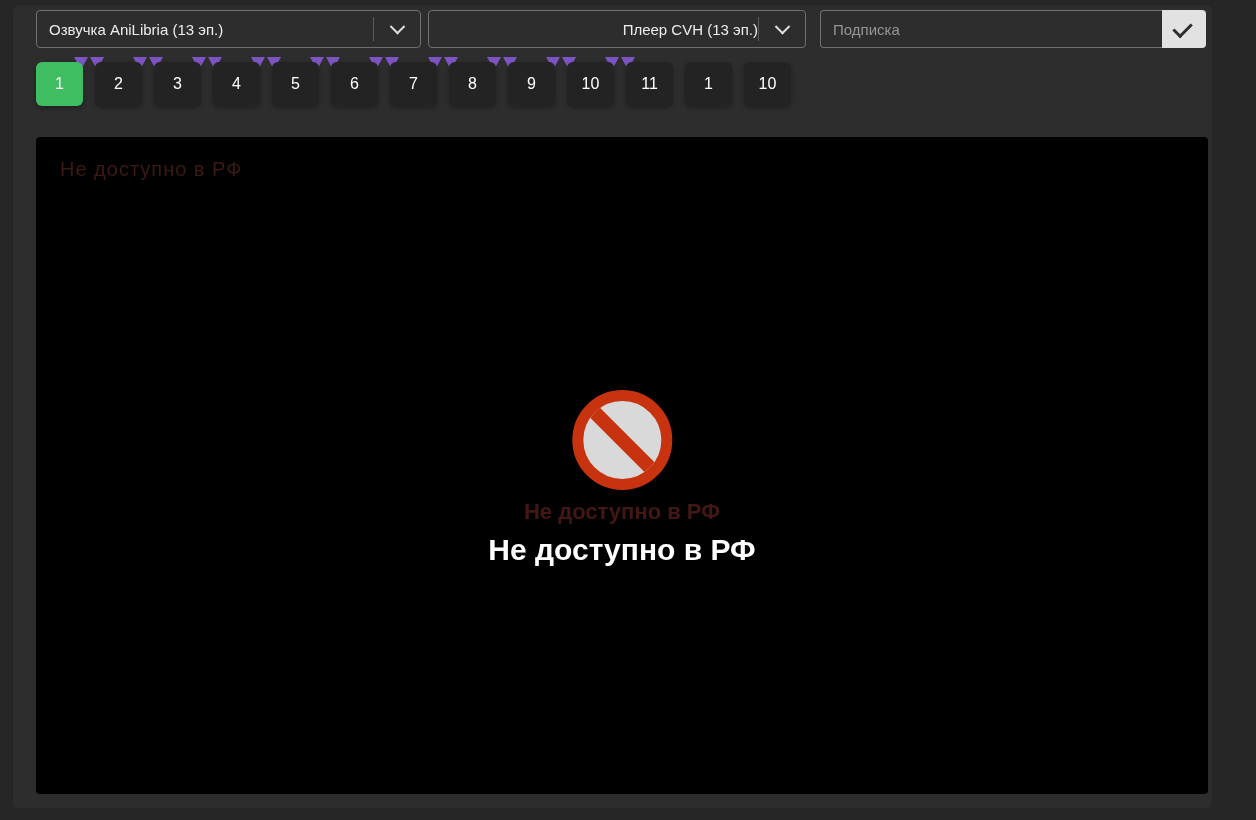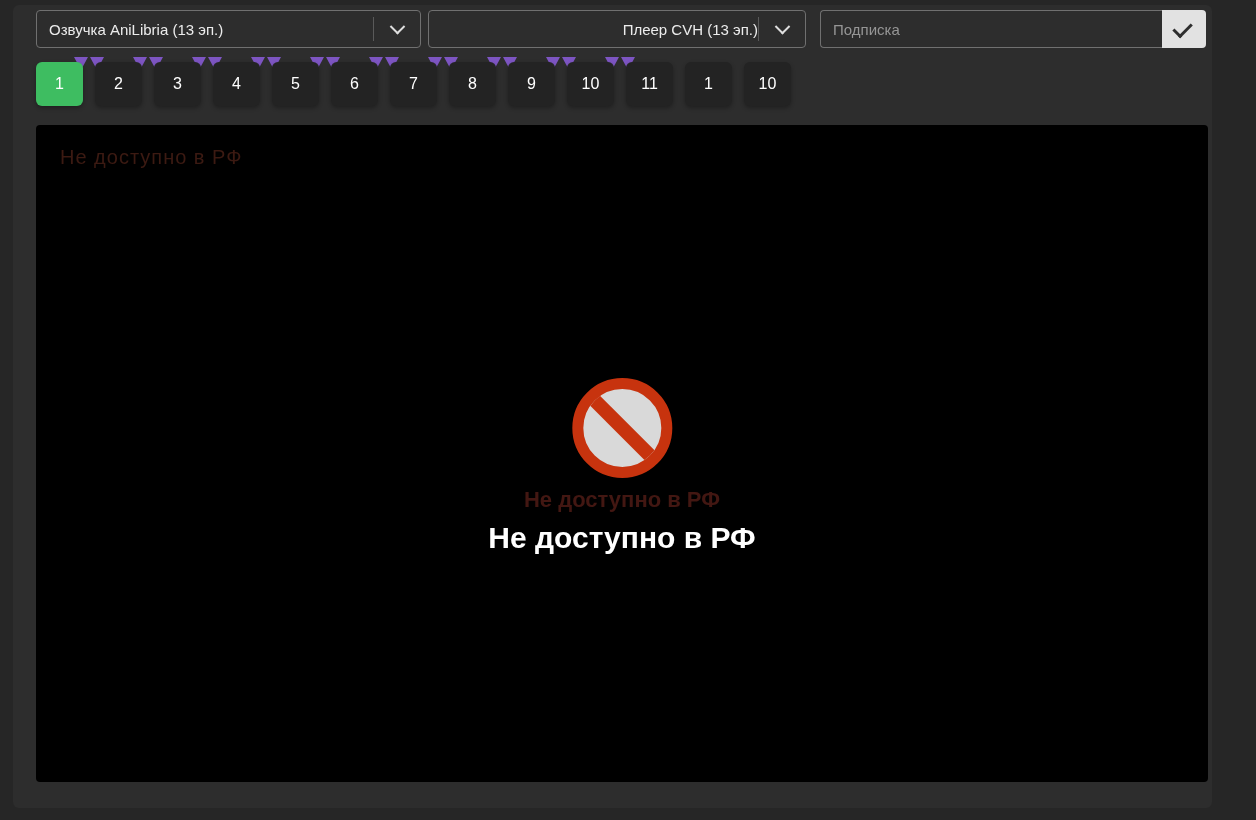--- a/index.html
+++ b/index.html
@@ -68,21 +68,21 @@
     position:absolute;top:-5px;right:-21px;width:30px;height:14px;
     z-index:0;display:flex;justify-content:space-between;pointer-events:none;
   }
   .gap-marker i{
     display:block;width:0;height:0;
     border-left:7px solid transparent;border-right:7px solid transparent;
     border-top:13px solid var(--marker-purple,#7d55c2);
   }
   
   .player{
-    position:absolute;left:23px;top:120px;width:1172px;height:657px;
+    position:absolute;left:23px;top:132px;width:1172px;height:657px;
     background:#000;border-radius:4px;cursor:pointer;
   }
   .corner-ghost{
     position:absolute;left:24px;top:21px;
     color:#3c1a12;font-size:20px;font-weight:500;letter-spacing:1px;
   }
   .center-block{
     position:absolute;left:50%;top:253px;transform:translateX(-50%);
     display:flex;flex-direction:column;align-items:center;
   }

